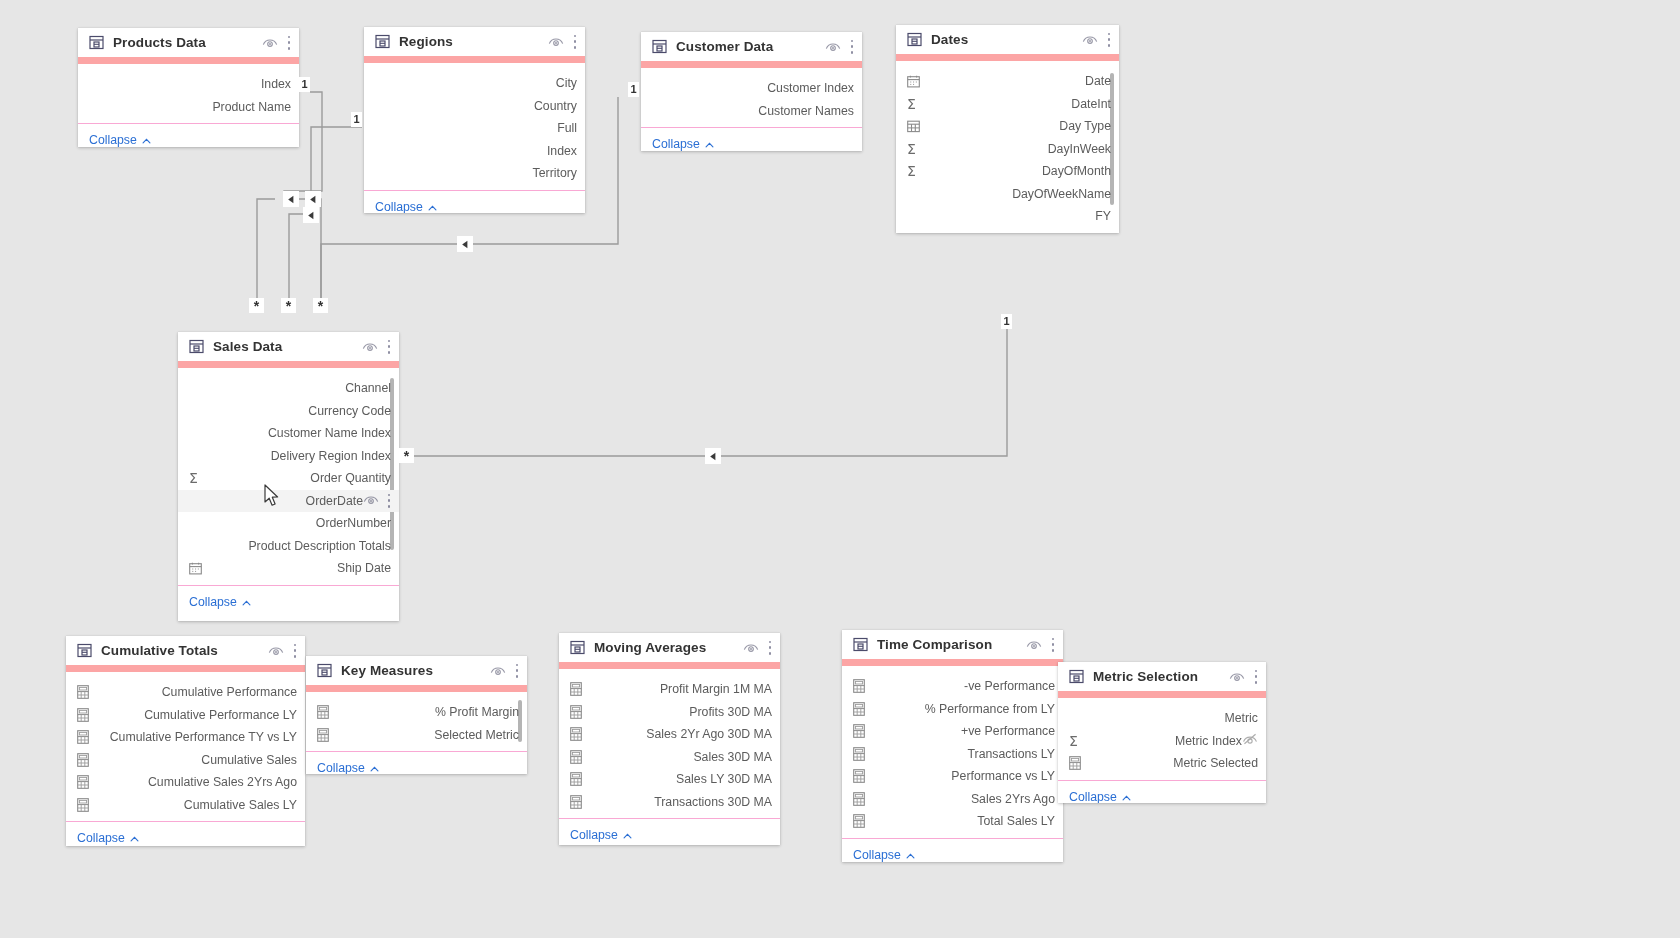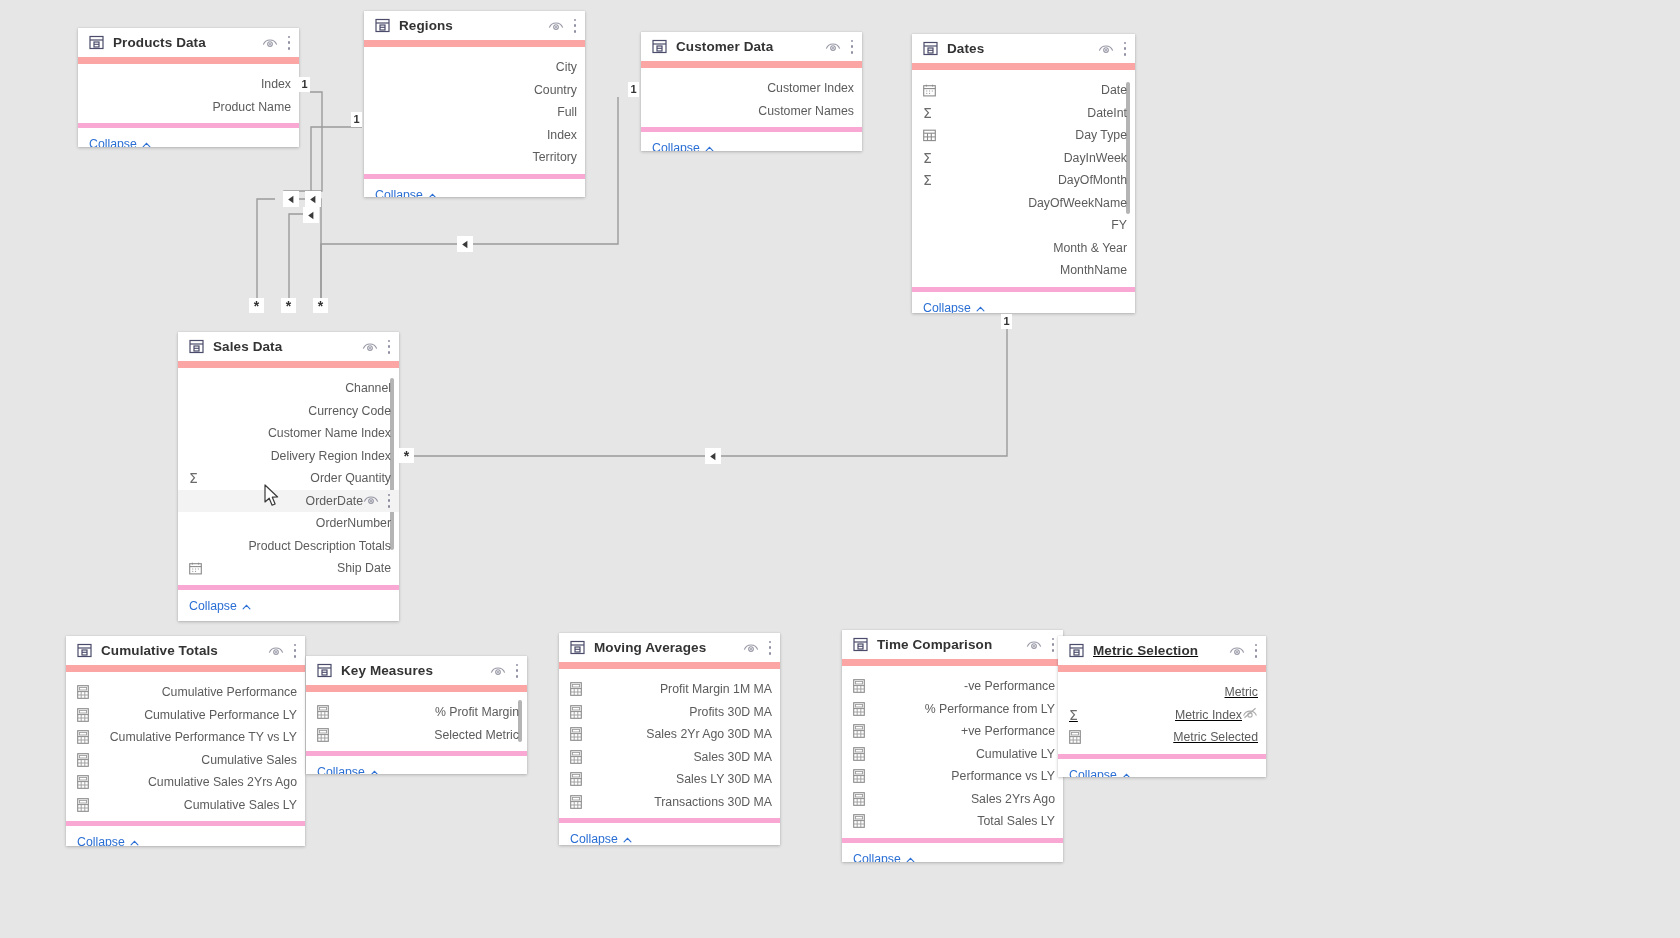--- a/index.html
+++ b/index.html
@@ -50,21 +50,21 @@
   .field.hovered{background:#f3f3f3;}
   .f-ico{width:15px;flex:0 0 15px;margin-right:7px;display:flex;align-items:center;justify-content:flex-start;}
   .f-ico.blank{}
   .f-name{flex:1 1 auto;overflow:hidden;text-overflow:clip;}
   .f-actions{display:flex;align-items:center;gap:8px;flex:0 0 auto;}
 
   .sigma{font-size:14px;color:#6b6b6b;line-height:1;font-family:"DejaVu Sans",sans-serif;}
 
   .collapse-row{
     padding:6px 0 9px 11px;
-    border-top:5px solid #f9a8d4;margin-top:5px;
+    border-top:1px solid #f9a8d4;margin-top:5px;
   }
   .collapse-link{
     display:inline-flex;align-items:center;gap:5px;
     font-size:12.3px;color:#2b6fd4;cursor:pointer;
   }
   .chev{width:9px;height:6px;}
 
   
   .vscroll{
     position:absolute;width:4px;border-radius:2px;
@@ -139,21 +139,21 @@
             <span class="f-name">Product Name</span>
           </div>
         </div>
         <div class="collapse-row"><span class="collapse-link">
             <span>Collapse</span>
             <span><svg class="chev" viewBox="0 0 10 7" aria-hidden="true">
     <path d="M1 5.6 L5 1.6 L9 5.6" fill="none" stroke="#2b6fd4" stroke-width="1.3" stroke-linecap="round"></path>
   </svg></span>
           </span></div>
       </div>
-      <div class="card" style="left: 364px; top: 11px; width: 221px; height: 186px;">
+      <div class="card" style="left: 364px; top: 27px; width: 221px; height: 186px;">
         <div class="card-header">
           <span class="tbl-icon">
             <svg width="15" height="15" viewBox="0 0 15 15" aria-hidden="true">
     <rect x="1" y="1.5" width="13" height="12" fill="none" stroke="#4b4b6b" stroke-width="1.2"></rect>
     <line x1="1" y1="5" x2="14" y2="5" stroke="#4b4b6b" stroke-width="1.2"></line>
     <rect x="5" y="7" width="5" height="5" fill="none" stroke="#4b4b6b" stroke-width="1.2"></rect>
     <line x1="5" y1="9.3" x2="10" y2="9.3" stroke="#4b4b6b" stroke-width="1.1"></line>
   </svg>
           </span>
           <span class="card-title">Regions</span>
@@ -237,21 +237,21 @@
             <span class="f-name">Customer Names</span>
           </div>
         </div>
         <div class="collapse-row"><span class="collapse-link">
             <span>Collapse</span>
             <span><svg class="chev" viewBox="0 0 10 7" aria-hidden="true">
     <path d="M1 5.6 L5 1.6 L9 5.6" fill="none" stroke="#2b6fd4" stroke-width="1.3" stroke-linecap="round"></path>
   </svg></span>
           </span></div>
       </div>
-      <div class="card" style="left: 896px; top: 34px; width: 223px; height: 279px; margin-left: 16px;">
+      <div class="card" style="left: 896px; top: 25px; width: 223px; height: 208px;">
         <div class="card-header">
           <span class="tbl-icon">
             <svg width="15" height="15" viewBox="0 0 15 15" aria-hidden="true">
     <rect x="1" y="1.5" width="13" height="12" fill="none" stroke="#4b4b6b" stroke-width="1.2"></rect>
     <line x1="1" y1="5" x2="14" y2="5" stroke="#4b4b6b" stroke-width="1.2"></line>
     <rect x="5" y="7" width="5" height="5" fill="none" stroke="#4b4b6b" stroke-width="1.2"></rect>
     <line x1="5" y1="9.3" x2="10" y2="9.3" stroke="#4b4b6b" stroke-width="1.1"></line>
   </svg>
           </span>
           <span class="card-title">Dates</span>
@@ -800,21 +800,21 @@
             <span class="f-ico">
               <svg width="12" height="14" viewBox="0 0 12 14" aria-hidden="true">
       <rect x="0.7" y="0.7" width="10.6" height="12.6" fill="none" stroke="#8a8a8a" stroke-width="1.1"></rect>
       <rect x="2.4" y="2.4" width="7.2" height="2.6" fill="none" stroke="#9b9b9b" stroke-width="0.9"></rect>
       <line x1="0.7" y1="6.6" x2="11.3" y2="6.6" stroke="#8a8a8a" stroke-width="1"></line>
       <line x1="4.2" y1="6.6" x2="4.2" y2="13.3" stroke="#9b9b9b" stroke-width="0.9"></line>
       <line x1="7.8" y1="6.6" x2="7.8" y2="13.3" stroke="#9b9b9b" stroke-width="0.9"></line>
       <line x1="0.7" y1="10" x2="11.3" y2="10" stroke="#9b9b9b" stroke-width="0.9"></line>
     </svg>
             </span>
-            <span class="f-name">Cumulative LY</span>
+            <span class="f-name">Transactions LY</span>
           </div>
           <div class="field">
             <span class="f-ico">
               <svg width="12" height="14" viewBox="0 0 12 14" aria-hidden="true">
       <rect x="0.7" y="0.7" width="10.6" height="12.6" fill="none" stroke="#8a8a8a" stroke-width="1.1"></rect>
       <rect x="2.4" y="2.4" width="7.2" height="2.6" fill="none" stroke="#9b9b9b" stroke-width="0.9"></rect>
       <line x1="0.7" y1="6.6" x2="11.3" y2="6.6" stroke="#8a8a8a" stroke-width="1"></line>
       <line x1="4.2" y1="6.6" x2="4.2" y2="13.3" stroke="#9b9b9b" stroke-width="0.9"></line>
       <line x1="7.8" y1="6.6" x2="7.8" y2="13.3" stroke="#9b9b9b" stroke-width="0.9"></line>
       <line x1="0.7" y1="10" x2="11.3" y2="10" stroke="#9b9b9b" stroke-width="0.9"></line>
@@ -849,21 +849,21 @@
             <span class="f-name">Total Sales LY</span>
           </div>
         </div>
         <div class="collapse-row"><span class="collapse-link">
             <span>Collapse</span>
             <span><svg class="chev" viewBox="0 0 10 7" aria-hidden="true">
     <path d="M1 5.6 L5 1.6 L9 5.6" fill="none" stroke="#2b6fd4" stroke-width="1.3" stroke-linecap="round"></path>
   </svg></span>
           </span></div>
       </div>
-      <div class="card" style="left: 1058px; top: 636px; width: 208px; height: 141px; text-decoration: underline;">
+      <div class="card" style="left: 1058px; top: 662px; width: 208px; height: 141px;">
         <div class="card-header">
           <span class="tbl-icon">
             <svg width="15" height="15" viewBox="0 0 15 15" aria-hidden="true">
     <rect x="1" y="1.5" width="13" height="12" fill="none" stroke="#4b4b6b" stroke-width="1.2"></rect>
     <line x1="1" y1="5" x2="14" y2="5" stroke="#4b4b6b" stroke-width="1.2"></line>
     <rect x="5" y="7" width="5" height="5" fill="none" stroke="#4b4b6b" stroke-width="1.2"></rect>
     <line x1="5" y1="9.3" x2="10" y2="9.3" stroke="#4b4b6b" stroke-width="1.1"></line>
   </svg>
           </span>
           <span class="card-title">Metric Selection</span>

